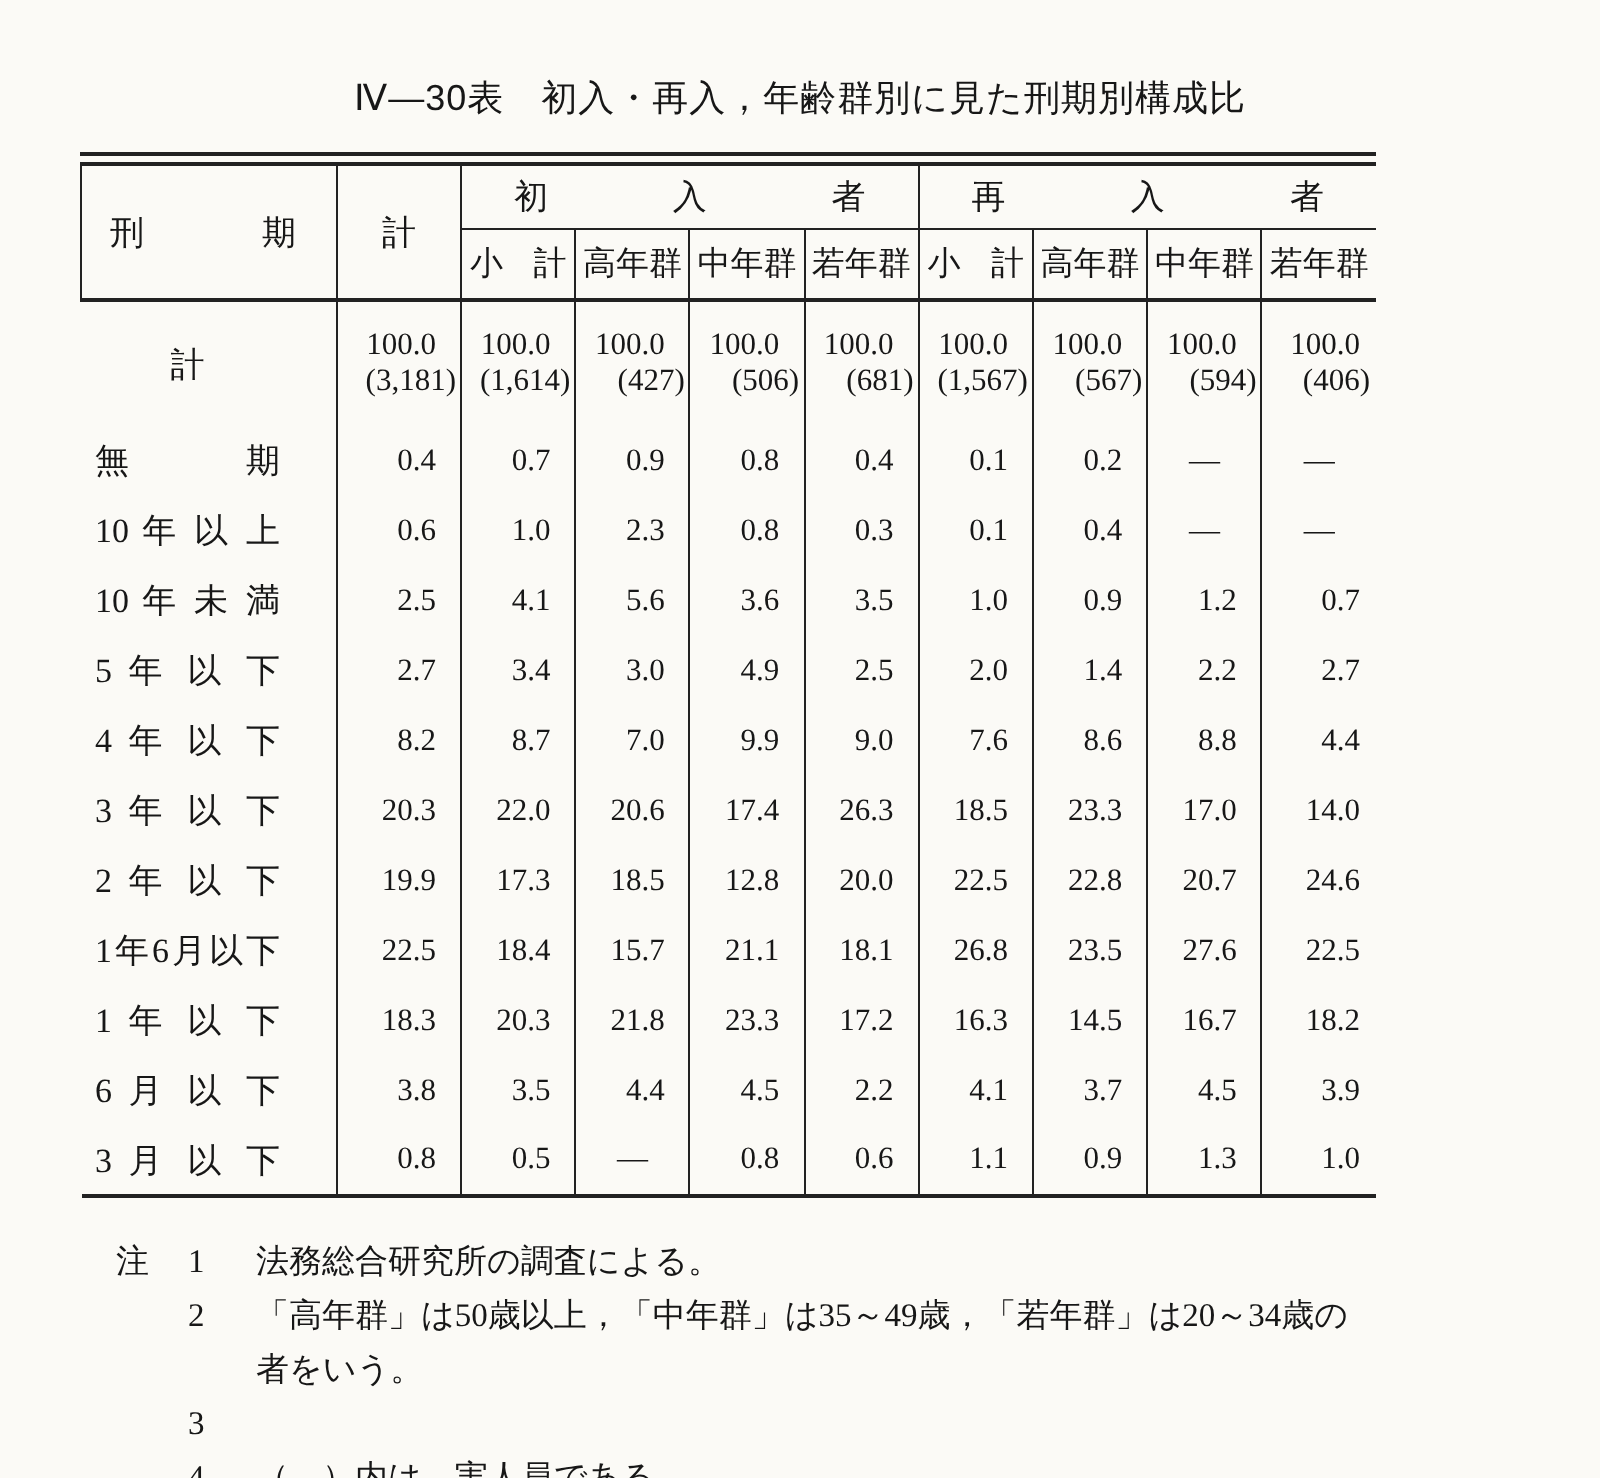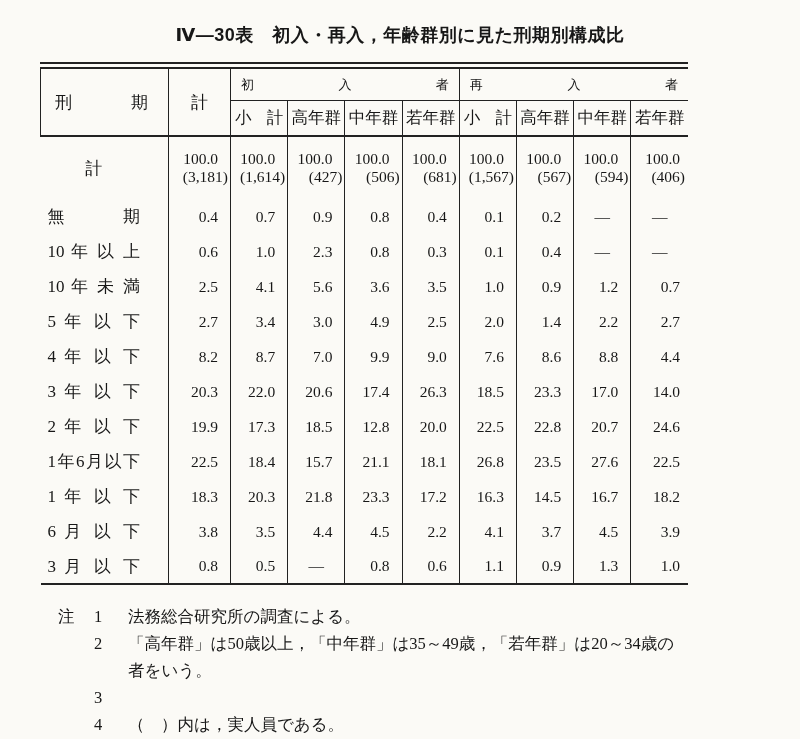--- a/index.html
+++ b/index.html
@@ -6,24 +6,24 @@
     margin: 0; padding: 0;
   }
   body {
     width: 800px; height: 739px;
     background: #fbfaf6;
     color: #171717;
     font-family: "Liberation Serif", "DejaVu Serif", serif;
     overflow: hidden;
   }
   .title {
-    padding-top: 23px;
+    padding-top: 37px;
     text-align: center;
     font-family: "Liberation Sans", "DejaVu Sans", sans-serif;
-    font-weight: bold;
+    font-weight: normal;
     font-size: 18px;
     letter-spacing: 0.5px;
   }
   .dbl-rule {
     width: 648px;
     margin: 15px 0 0 40px;
     height: 3px;
     border-top: 2px solid #222;
     border-bottom: 2px solid #222;
   }
@@ -49,22 +49,22 @@
     text-align-last: justify;
     font-size: 17px;
   }
   .term  { padding: 0 20px 0 14px; }
   .label { padding: 0 28px 0 7px; }
   .label.lc { text-align: center; text-align-last: center; }
   .total-h { text-align: center; font-size: 17px; }
   .group {
     text-align: justify;
     text-align-last: justify;
-    padding: 0 10px;
-    font-size: 13px;
+    padding: 0 26px;
+    font-size: 17px;
   }
   .sub { font-size: 16.5px; text-align: center; }
   .sub.j {
     text-align: justify;
     text-align-last: justify;
     padding: 0 4px;
   }
   tr.trow { height: 63px; }
   td.t {
     text-align: right;

